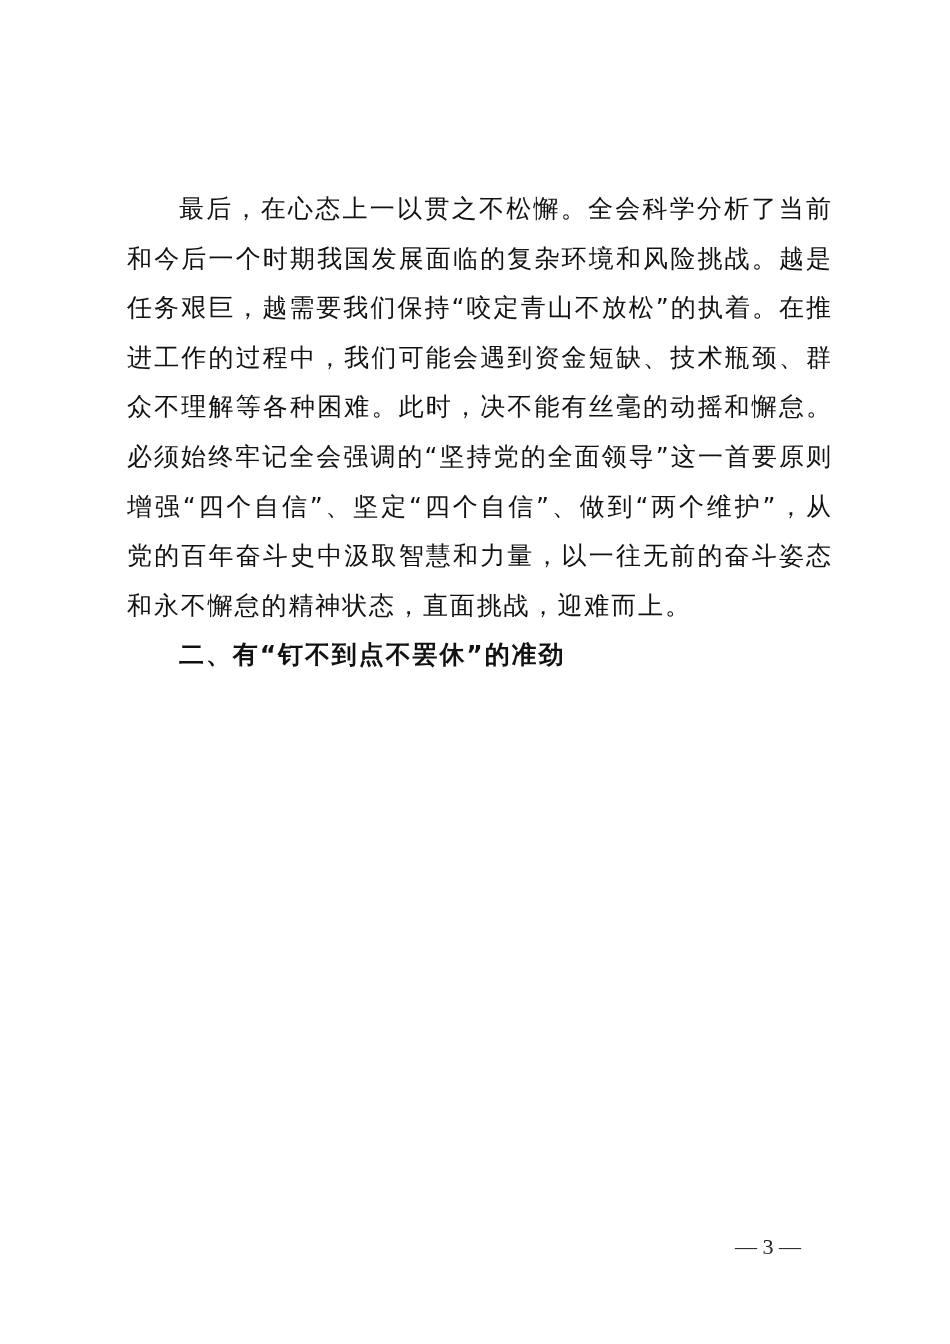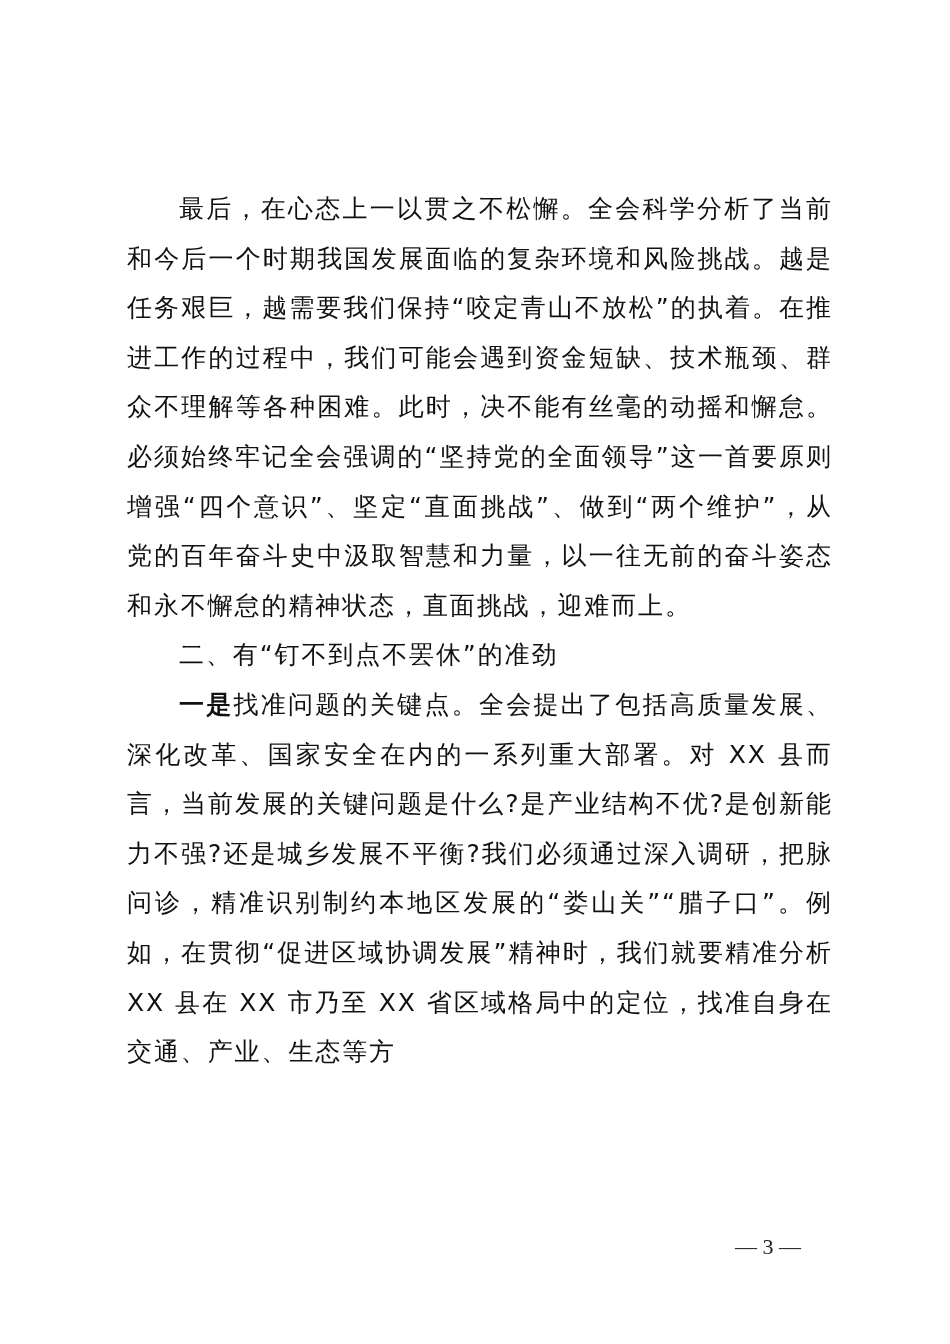--- a/index.html
+++ b/index.html
@@ -25,41 +25,38 @@
       margin: 0;
       font-size: 25px;
       line-height: 49.6px;
       text-align: justify;
       text-justify: inter-character;
       letter-spacing: 1.9px;
       word-break: break-all;
     }
     .indent { text-indent: 52px; }
     .heading {
-      font-weight: normal;
+      font-weight: bold;
       font-family: "DejaVu Sans", sans-serif;
     }
     .lead-bold { font-weight: bold; }
     .page-number {
       position: absolute;
       left: 718px;
       top: 1234px;
       width: 100px;
       text-align: center;
       font-family: "Liberation Serif", "DejaVu Serif", serif;
       font-size: 22px;
       color: #222222;
     }
   </style>
 </head>
 <body>
 
 <div class="page">
   <p class="para indent">
-    <span class="lead-bold"></span><span>最后，在心态上一以贯之不松懈。全会科学分析了当前和今后一个时期我国发展面临的复杂环境和风险挑战。越是任务艰巨，越需要我们保持“咬定青山不放松”的执着。在推进工作的过程中，我们可能会遇到资金短缺、技术瓶颈、群众不理解等各种困难。此时，决不能有丝毫的动摇和懈怠。必须始终牢记全会强调的“坚持党的全面领导”这一首要原则增强“四个意识”、坚定“直面挑战”、做到“两个维护”，从党的百年奋斗史中汲取智慧和力量，以一往无前的奋斗姿态和永不懈怠的精神状态，直面挑战，迎难而上。</span>
+    <span class="lead-bold"></span><span>最后，在心态上一以贯之不松懈。全会科学分析了当前和今后一个时期我国发展面临的复杂环境和风险挑战。越是任务艰巨，越需要我们保持“咬定青山不放松”的执着。在推进工作的过程中，我们可能会遇到资金短缺、技术瓶颈、群众不理解等各种困难。此时，决不能有丝毫的动摇和懈怠。必须始终牢记全会强调的“坚持党的全面领导”这一首要原则增强“四个自信”、坚定“四个自信”、做到“两个维护”，从党的百年奋斗史中汲取智慧和力量，以一往无前的奋斗姿态和永不懈怠的精神状态，直面挑战，迎难而上。</span>
   </p>
   <p class="para indent heading">二、有“钉不到点不罢休”的准劲</p>
-  <p class="para indent">
-    <span class="lead-bold">一是</span><span>找准问题的关键点。全会提出了包括高质量发展、深化改革、国家安全在内的一系列重大部署。对 XX 县而言，当前发展的关键问题是什么?是产业结构不优?是创新能力不强?还是城乡发展不平衡?我们必须通过深入调研，把脉问诊，精准识别制约本地区发展的“娄山关”“腊子口”。例如，在贯彻“促进区域协调发展”精神时，我们就要精准分析 XX 县在 XX 市乃至 XX 省区域格局中的定位，找准自身在交通、产业、生态等方</span>
-  </p>
 </div>
 
 <div class="page-number">— 3 —</div>
 
 </body></html>

